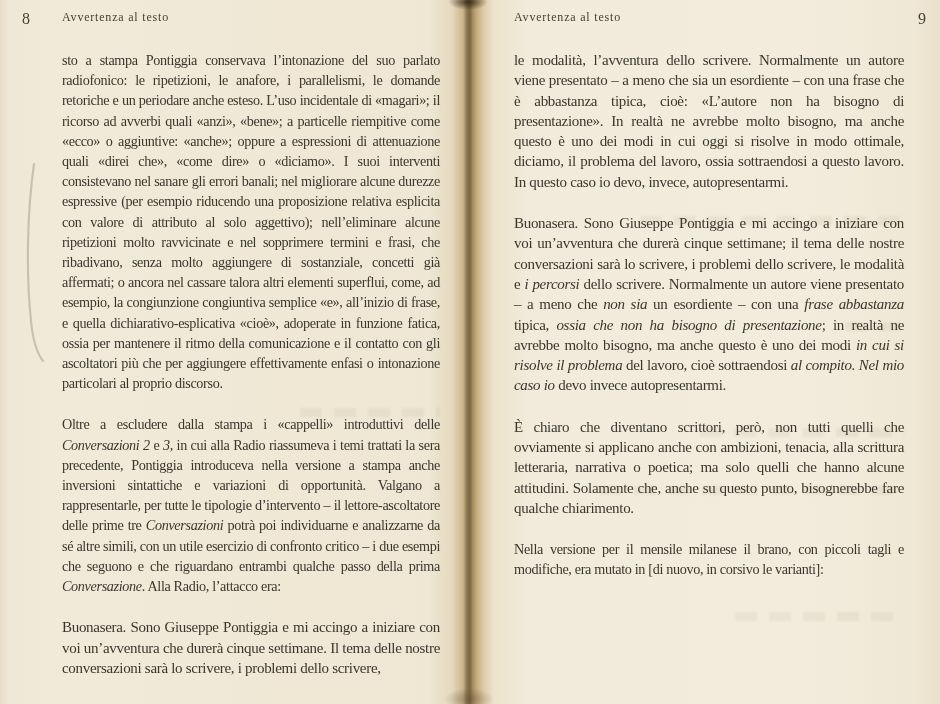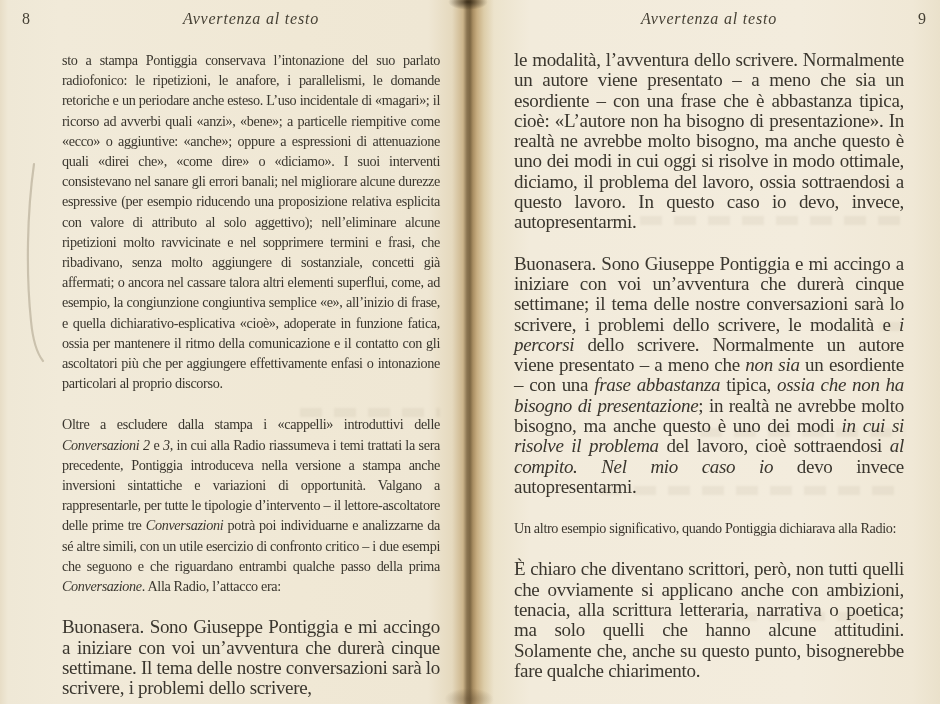--- a/index.html
+++ b/index.html
@@ -28,29 +28,29 @@
   
   .ghost{position:absolute;height:9px;opacity:.55;filter:blur(1.2px);
     background:repeating-linear-gradient(90deg,rgba(125,110,80,.14) 0 22px,rgba(125,110,80,0) 22px 34px);}
   
   .pencil-mark{position:absolute;left:22px;top:158px;filter:blur(.4px);opacity:.65;}
   
   .col{position:absolute;top:10px;}
   #left-col{left:62px;width:378px;}
   #right-col{left:514px;width:390px;}
   .header-row{position:relative;height:40px;}
-  .running-header{display:block;text-align:center;font-style:italic;
-    font-size:16px;letter-spacing:.8px;color:var(--header-ink);}
+  .running-header{display:block;
+    font-size:12px;letter-spacing:.8px;color:var(--header-ink);}
   .page-num{position:absolute;top:0;font-size:16px;color:var(--header-ink);}
   .num-left{left:-40px;}
   .num-right{right:-22px;}
   .page-body p{margin:21px 0 0;text-align:justify;hyphens:auto;}
   .page-body p:first-child{margin-top:0;}
   .body-par{font-size:14.2px;line-height:20.2px;letter-spacing:-.35px;}
-  .quote{font-size:19px;line-height:20.3px;letter-spacing:-.3px;
+  .quote{font-size:15px;line-height:20.3px;letter-spacing:-.3px;
     margin:16px 0 0 38px;}
   .quote:first-child{margin-top:0;}
   i{font-style:italic;}
 </style>
 </head>
 <body>
 
 <div class="book">
 
   <div class="spine-notch"></div>
@@ -82,18 +82,18 @@
   </section>
 
   <section class="col" id="right-col">
     <header class="header-row">
       <span class="running-header">Avvertenza al testo</span>
       <span class="page-num num-right">9</span>
     </header>
     <div class="page-body" id="right-body">
         <p class="quote">le modalità, l’avventura dello scrivere. Normalmente un autore viene presentato – a meno che sia un esordiente – con una frase che è abbastanza tipica, cioè: «L’autore non ha bisogno di presentazione». In realtà ne avrebbe molto bisogno, ma anche questo è uno dei modi in cui oggi si risolve in modo ottimale, diciamo, il problema del lavoro, ossia sottraendosi a questo lavoro. In questo caso io devo, invece, autopresentarmi.</p>
         <p class="quote">Buonasera. Sono Giuseppe Pontiggia e mi accingo a iniziare con voi un’avventura che durerà cinque settimane; il tema delle nostre conversazioni sarà lo scrivere, i problemi dello scrivere, le modalità e <i>i percorsi</i> dello scrivere. Normalmente un autore viene presentato – a meno che <i>non sia</i> un esordiente – con una <i>frase abbastanza</i> tipica, <i>ossia che non ha bisogno di presentazione</i>; in realtà ne avrebbe molto bisogno, ma anche questo è uno dei modi <i>in cui si risolve il problema</i> del lavoro, cioè sottraendosi <i>al compito. Nel mio caso io</i> devo invece autopresentarmi.</p>
-        <p class="body-par">Un altro esempio significativo, quando Pontiggia dichiarava alla Radio:</p>
         <p class="quote">È chiaro che diventano scrittori, però, non tutti quelli che ovviamente si applicano anche con ambizioni, tenacia, alla scrittura letteraria, narrativa o poetica; ma solo quelli che hanno alcune attitudini. Solamente che, anche su questo punto, bisognerebbe fare qualche chiarimento.</p>
+        <p class="body-par">Nella versione per il mensile milanese il brano, con piccoli tagli e modifiche, era mutato in [di nuovo, in corsivo le varianti]:</p>
       </div>
   </section>
 
 </div>
 
 </body></html>

